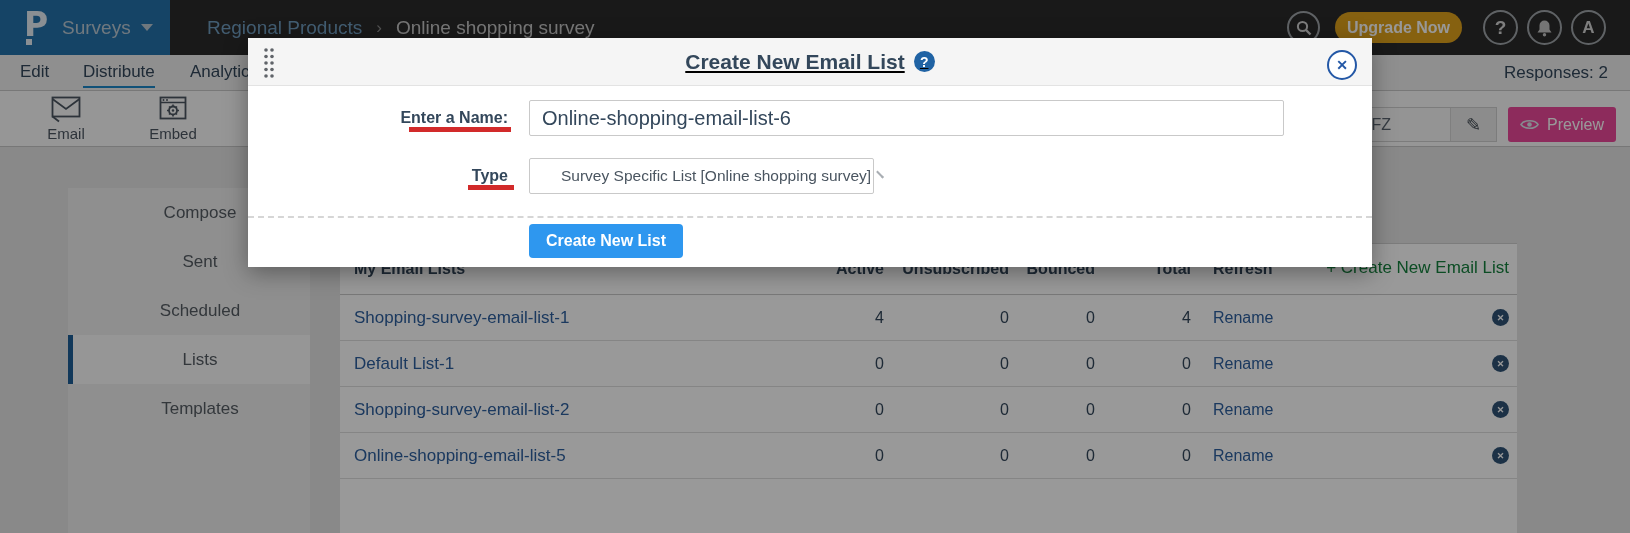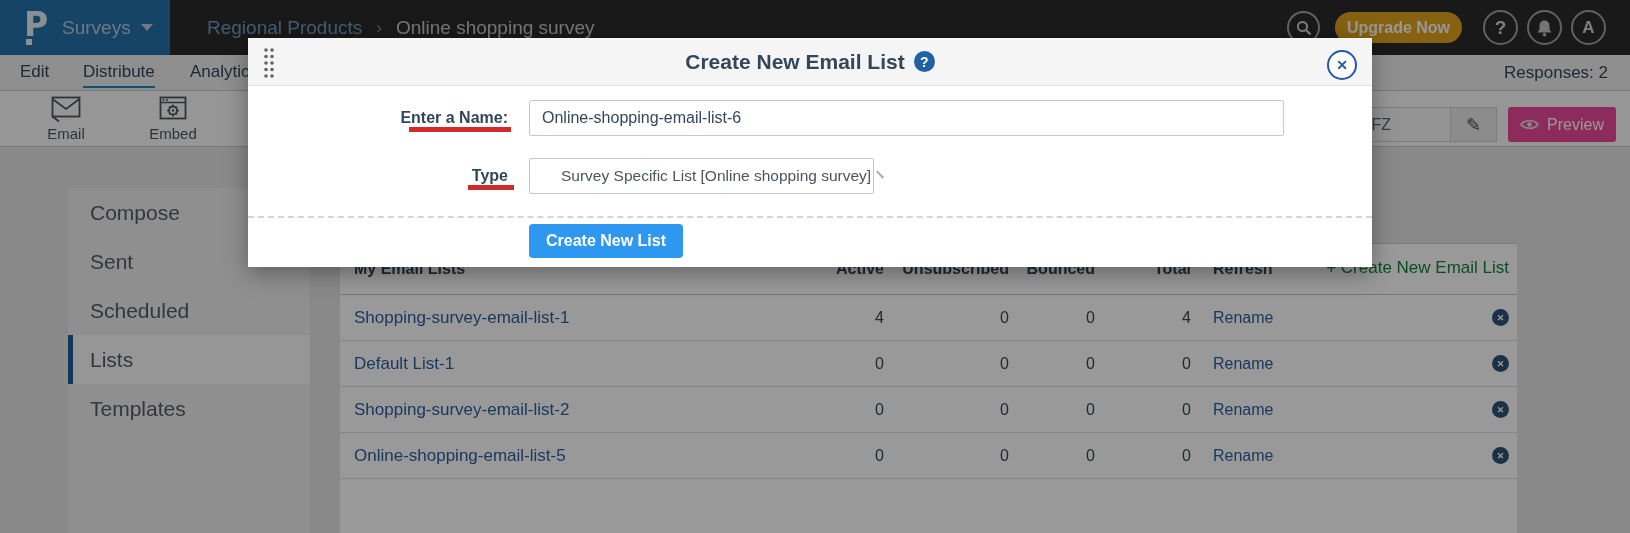--- a/index.html
+++ b/index.html
@@ -40,21 +40,21 @@
   .tool-email { left:32px; width:68px; }
   .tool-embed { left:136px; width:74px; }
   .tool-label { margin-top:2px; font-size:15px; color:#4c5661; }
   .url-box { position:absolute; left:1300px; top:16px; width:197px; height:35px; background:#f7f7f7; border:1px solid #cfcfcf; display:flex; align-items:center; }
   .url-text { flex:1; padding-left:10px; font-size:16px; color:#5a6570; white-space:nowrap; overflow:hidden; }
   .pencil-seg { width:46px; height:33px; background:#e9e9e9; border-left:1px solid #d4d4d4; display:flex; align-items:center; justify-content:center; font-size:18px; color:#3f4850; cursor:pointer; }
   .preview-btn { position:absolute; left:1508px; top:16px; width:108px; height:35px; background:#ec4899; border:none; border-radius:3px; color:#fff; font-size:16px; font-family:"Liberation Sans", sans-serif; display:flex; align-items:center; justify-content:center; gap:8px; cursor:pointer; }
 
   
   .sidebar { position:absolute; left:68px; top:188px; width:242px; bottom:0; background:#efefef; }
-  .side-item { height:49px; line-height:49px; padding-left:22px; font-size:21px; color:#555c63; cursor:pointer; }
+  .side-item { height:49px; line-height:49px; padding-left:22px; font-size:17px; color:#555c63; cursor:pointer;text-align:center; }
   .side-item.active { background:#fafafa; border-left:5px solid #1d5e96; padding-left:17px; }
 
   
   .panel { position:absolute; left:340px; top:243px; width:1177px; bottom:0; background:#fff; border-top:1px solid #cfcfcf; }
   .trow { display:grid; grid-template-columns:420px 110px 125px 86px 96px 159px 1fr; align-items:center; padding:0 8px 0 14px; }
   .thead { position:relative; height:51px; border-bottom:1px solid #c9c9c9; }
   .thead .cell { font-size:16px; font-weight:700; color:#33475b; }
   .cell-num { text-align:right; }
   .cell-action { padding-left:22px; text-align:left; }
   .create-link { position:absolute; right:8px; top:14px; font-size:17px; color:#15803d; cursor:pointer; }
@@ -63,33 +63,33 @@
   .list-name { font-size:17px; color:#2d5f9e; cursor:pointer; }
   .num { font-size:16px; color:#33475b; }
   .rename-link { font-size:16px; color:#2d5f9e; cursor:pointer; }
   .cell-del { display:flex; justify-content:flex-end; }
   .delete-ic { width:17px; height:17px; border-radius:50%; background:#2f5376; color:#fff; font-size:9px; font-weight:700; display:flex; align-items:center; justify-content:center; cursor:pointer; }
 
   
   .backdrop { position:absolute; inset:0; background:rgba(0,0,0,0.4); z-index:50; }
 
   
-  .modal { position:absolute; left:248px; top:38px; width:1124px; height:229px; background:#fff; z-index:100; box-shadow:0 6px 22px rgba(0,0,0,0.35); }
+  .modal { position:absolute; left:248px; top:38px; width:1124px; height:229px; background:#fff; z-index:100; box-shadow:0 6px 22px rgba(0,0,0,0.35);text-decoration:underline; }
   .modal-header { position:relative; height:48px; background:#f5f5f5; border-bottom:1px solid #e3e3e3; display:flex; align-items:center; justify-content:center; gap:9px; }
   .modal-title { font-size:21px; font-weight:700; color:#33475b; }
   .help-circ { width:21px; height:21px; border-radius:50%; background:#2063a4; color:#fff; font-size:14px; font-weight:700; display:flex; align-items:center; justify-content:center; cursor:pointer; }
   .drag-handle { position:absolute; left:14px; top:8px; cursor:move; }
   .close-btn { position:absolute; right:15px; top:12px; width:30px; height:30px; border-radius:50%; border:2px solid #2458a6; color:#2458a6; font-size:14px; font-weight:700; display:flex; align-items:center; justify-content:center; cursor:pointer; background:#fff; }
   .form-label { position:absolute; left:0; width:260px; text-align:right; font-size:16px; font-weight:700; color:#33475b; }
   .lbl-name { top:71px; }
   .lbl-type { top:129px; }
   .red-bar { position:absolute; height:5px; background:#d22a2a; }
   .bar-name { left:161px; top:89px; width:102px; }
   .bar-type { left:220px; top:147px; width:46px; }
-  .name-input { position:absolute; left:281px; top:62px; width:755px; height:36px; border:1px solid #c9c9c9; border-radius:2px; padding:0 12px; font-size:16px; color:#33475b; font-family:"Liberation Sans", sans-serif; }
+  .name-input { position:absolute; left:281px; top:62px; width:755px; height:36px; border:1px solid #c9c9c9; border-radius:2px; padding:0 12px; font-size:20px; color:#33475b; font-family:"Liberation Sans", sans-serif; }
   .type-select { position:absolute; left:281px; top:120px; width:345px; height:36px; border:1px solid #c9c9c9; border-radius:2px; display:flex; align-items:center; cursor:pointer; background:#fff;padding-left:19px; }
   .type-text { flex:1; padding-left:12px; font-size:15.5px; color:#4a5560; white-space:nowrap; }
   .chev { width:9px; height:9px; border-left:2px solid #a9aeb3; border-bottom:2px solid #a9aeb3; transform:rotate(-45deg); margin:-4px 14px 0 8px; }
   .dashed-div { position:absolute; left:0; right:0; top:178px; border-top:2px dashed #d6d6d6; }
   .submit-btn { position:absolute; left:281px; top:186px; height:34px; padding:0 17px; background:#2e97ef; border:none; border-radius:4px; color:#fff; font-size:16px; font-weight:700; font-family:"Liberation Sans", sans-serif; cursor:pointer; }
 </style>
 </head>
 <body>
 
 <div id="app">

